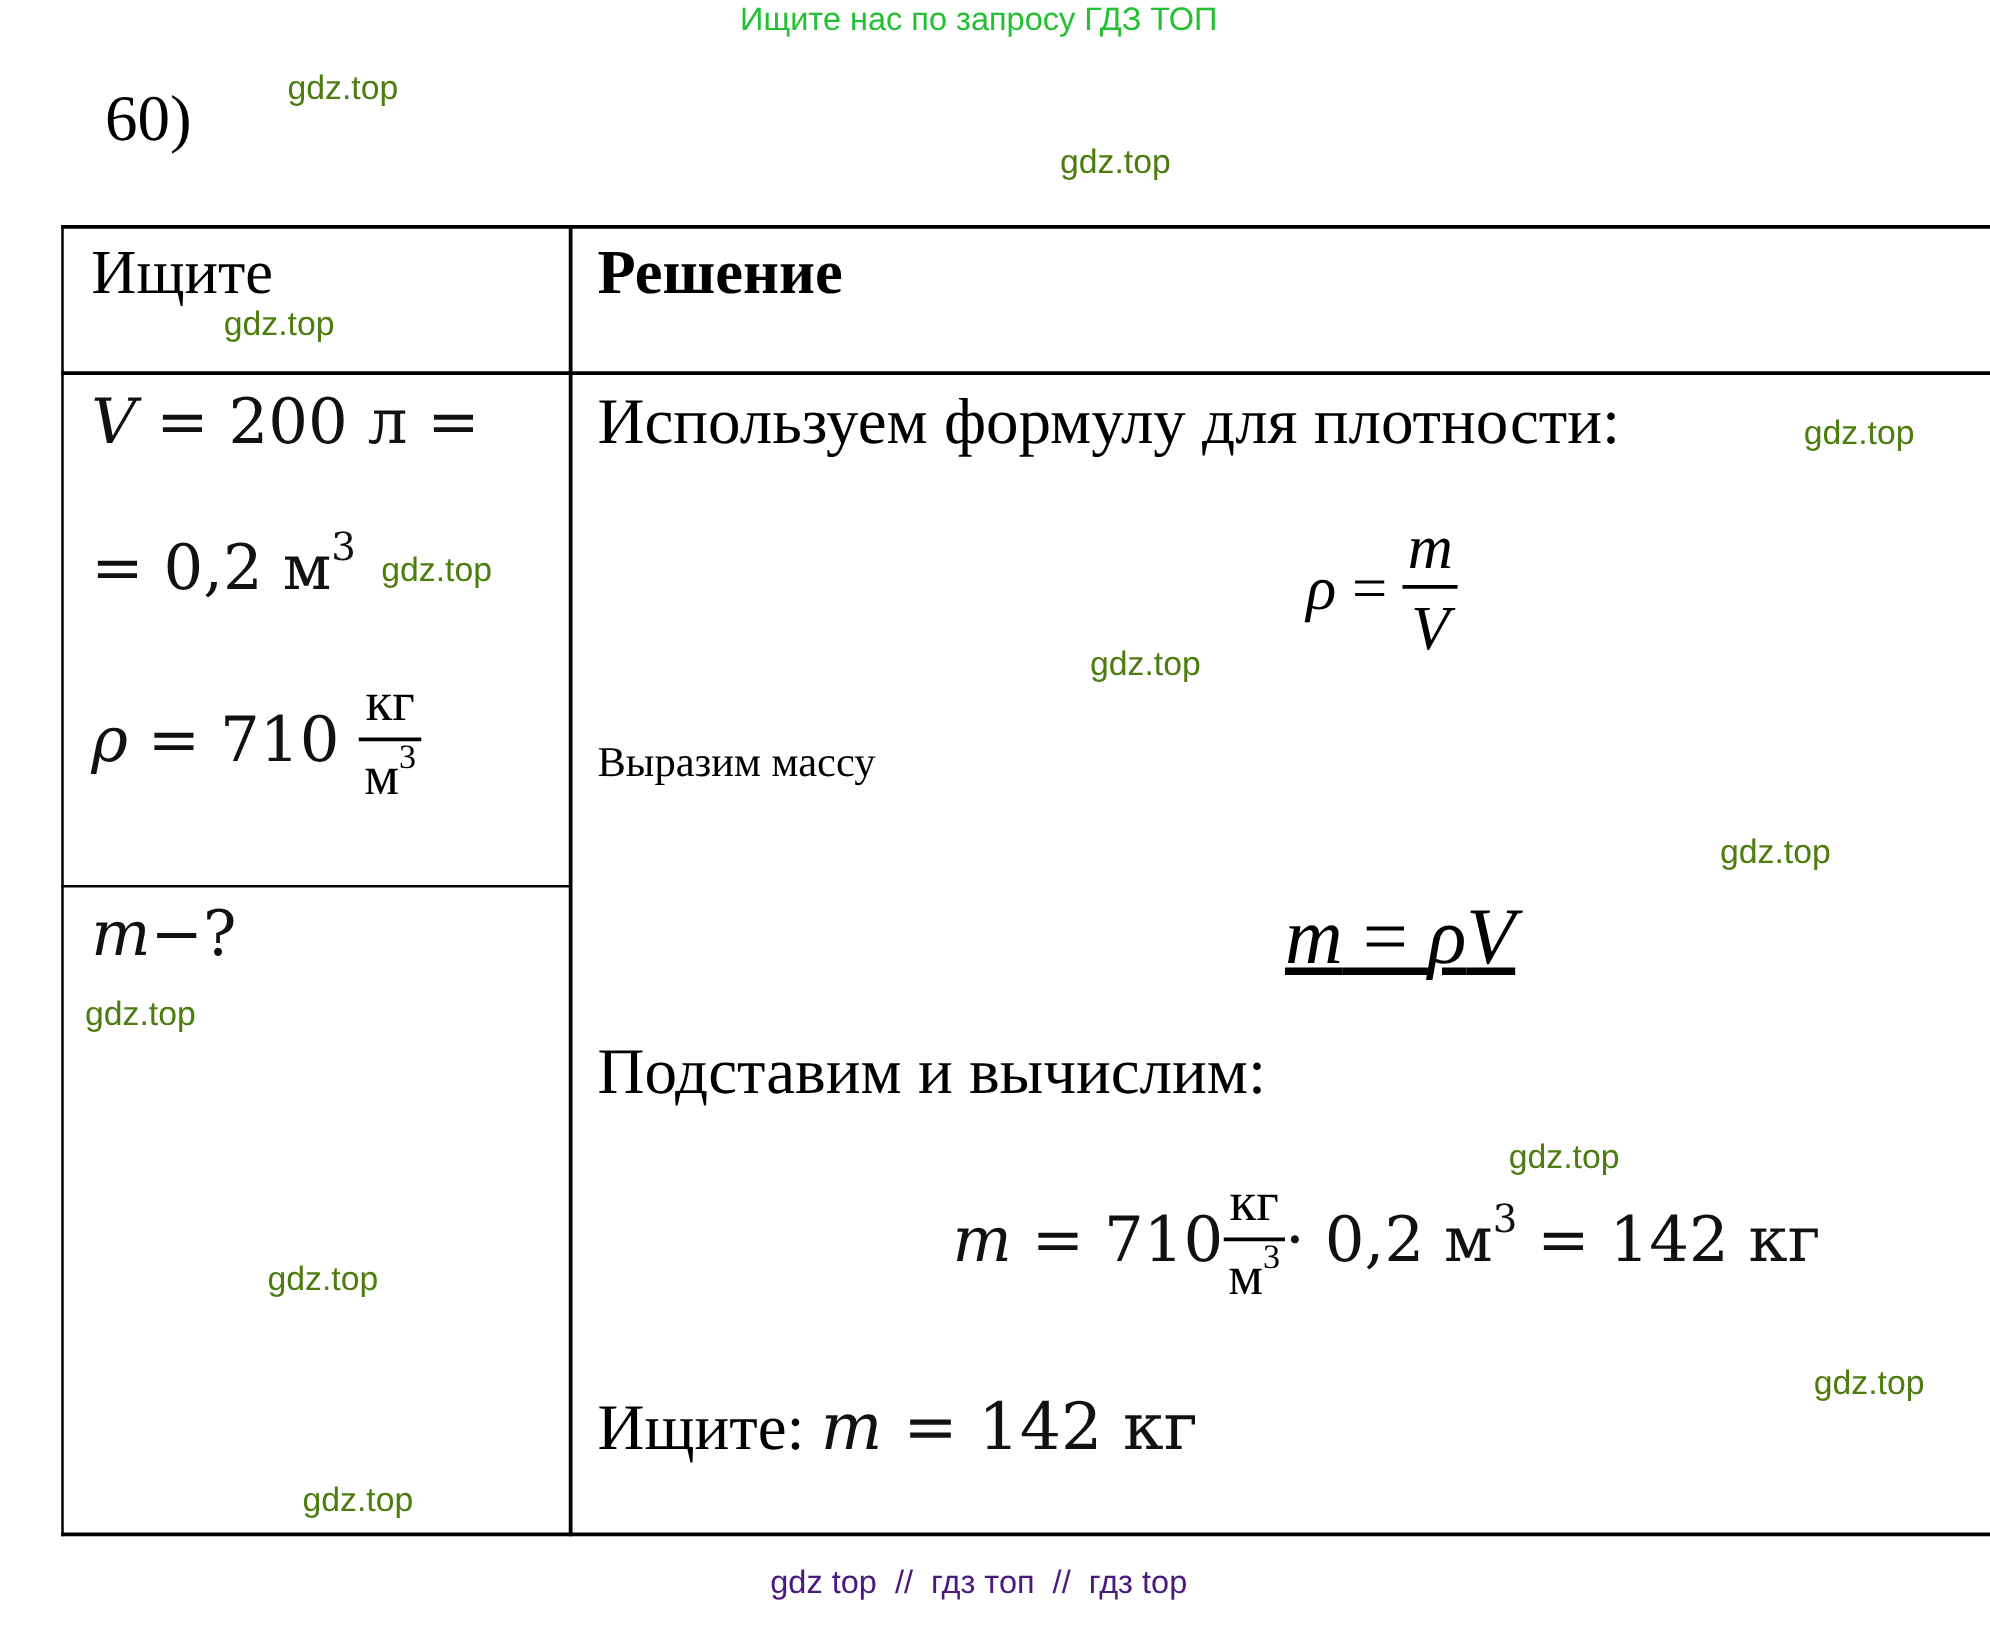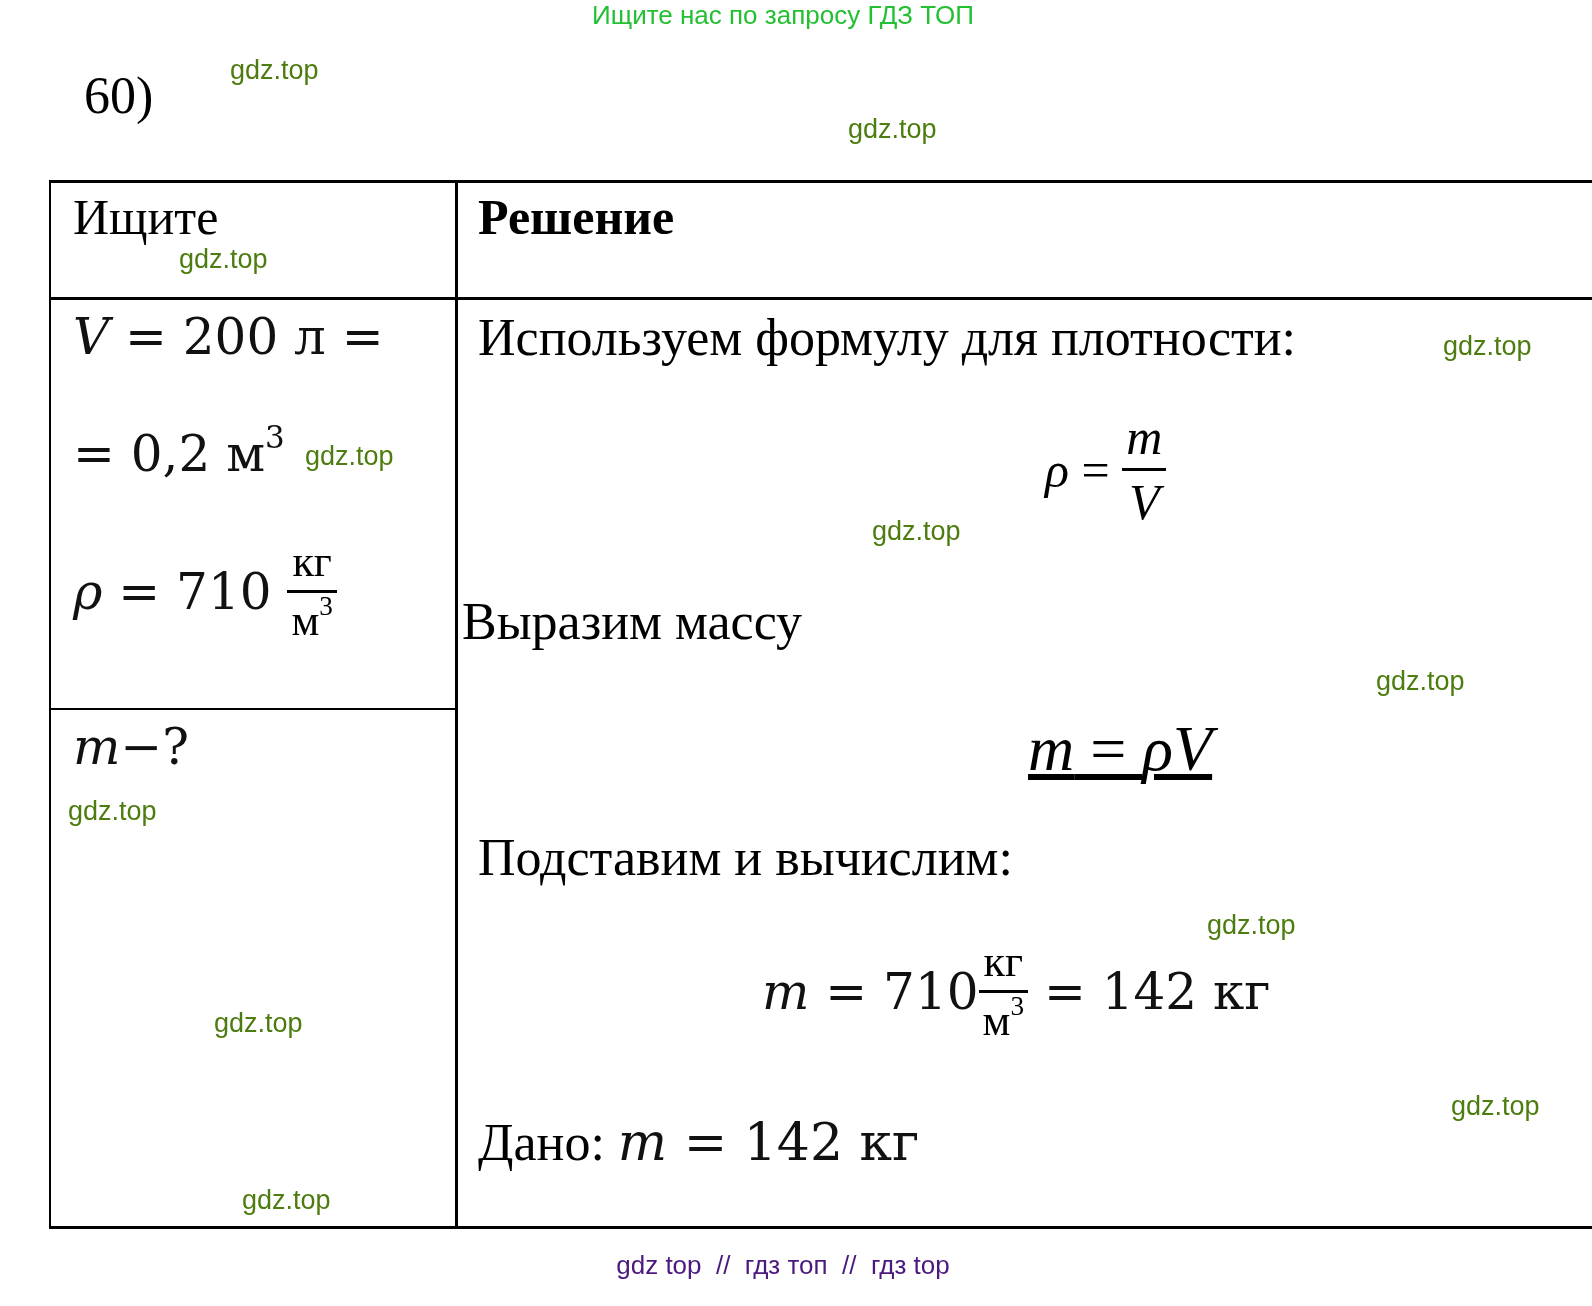--- a/index.html
+++ b/index.html
@@ -58,41 +58,42 @@
 <div class="abs serif" style="left:1045px; top:412px; font-size:50px; display:flex; align-items:center;">
   <i class="v">ρ</i>
     <span style="white-space:pre;"> = </span>
   <span class="frac">
     <i class="num v">m</i>
     <span class="bar"></span>
     <i class="den v">V</i>
   </span>
 </div>
 
-<div class="abs serif" style="left:462px; top:592px; font-size:52px;">Выразим массу</div>
+<div class="abs serif" style="left:478px; top:592px; font-size:34px;">Выразим массу</div>
 
 <div class="abs serif" style="left:1028px; top:712px; font-size:64px;text-decoration:underline;">
   <i class="v">m</i><span style="white-space:pre;"> = </span><i class="v">ρ</i><i class="v">V</i>
 </div>
 
 <div class="abs serif" style="left:478px; top:828px; font-size:52px;">Подставим и вычислим:</div>
 
 <div class="abs math" style="left:762px; top:940px; font-size:50px; display:flex; align-items:center;">
   <i class="v">m</i>
     <span style="white-space:pre;"> = 710</span>
   <span class="frac" style="font-size:44px;">
     <span class="num serif">кг</span>
     <span class="bar"></span>
     <span class="den serif"><span>м</span><sup>3</sup></span>
   </span>
+  <span style="white-space:pre;"><span>· 0,2 м</span><sup>3</sup></span>
     <span style="white-space:pre;"> = 142 кг</span>
 </div>
 
 <div class="abs serif" style="left:478px; top:1112px; font-size:52px;">
-  <span style="white-space:pre;">Дано: </span><i class="v math">m</i><span class="math" style="white-space:pre;"> = 142 кг</span>
+  <span style="white-space:pre;">Ищите: </span><i class="v math">m</i><span class="math" style="white-space:pre;"> = 142 кг</span>
 </div>
 
 <div class="wm" style="left:230px; top:55px;">gdz.top</div>
 <div class="wm" style="left:848px; top:114px;">gdz.top</div>
 <div class="wm" style="left:179px; top:244px;">gdz.top</div>
 <div class="wm" style="left:1443px; top:331px;">gdz.top</div>
 <div class="wm" style="left:305px; top:441px;">gdz.top</div>
 <div class="wm" style="left:872px; top:516px;">gdz.top</div>
 <div class="wm" style="left:1376px; top:666px;">gdz.top</div>
 <div class="wm" style="left:68px; top:796px;">gdz.top</div>

